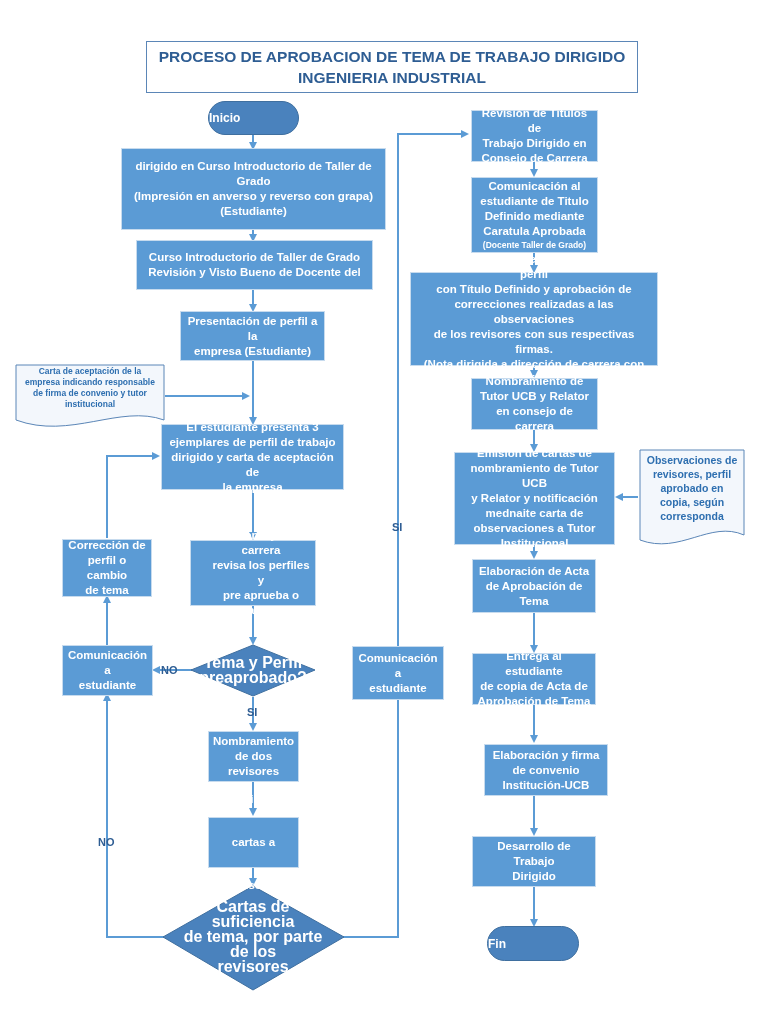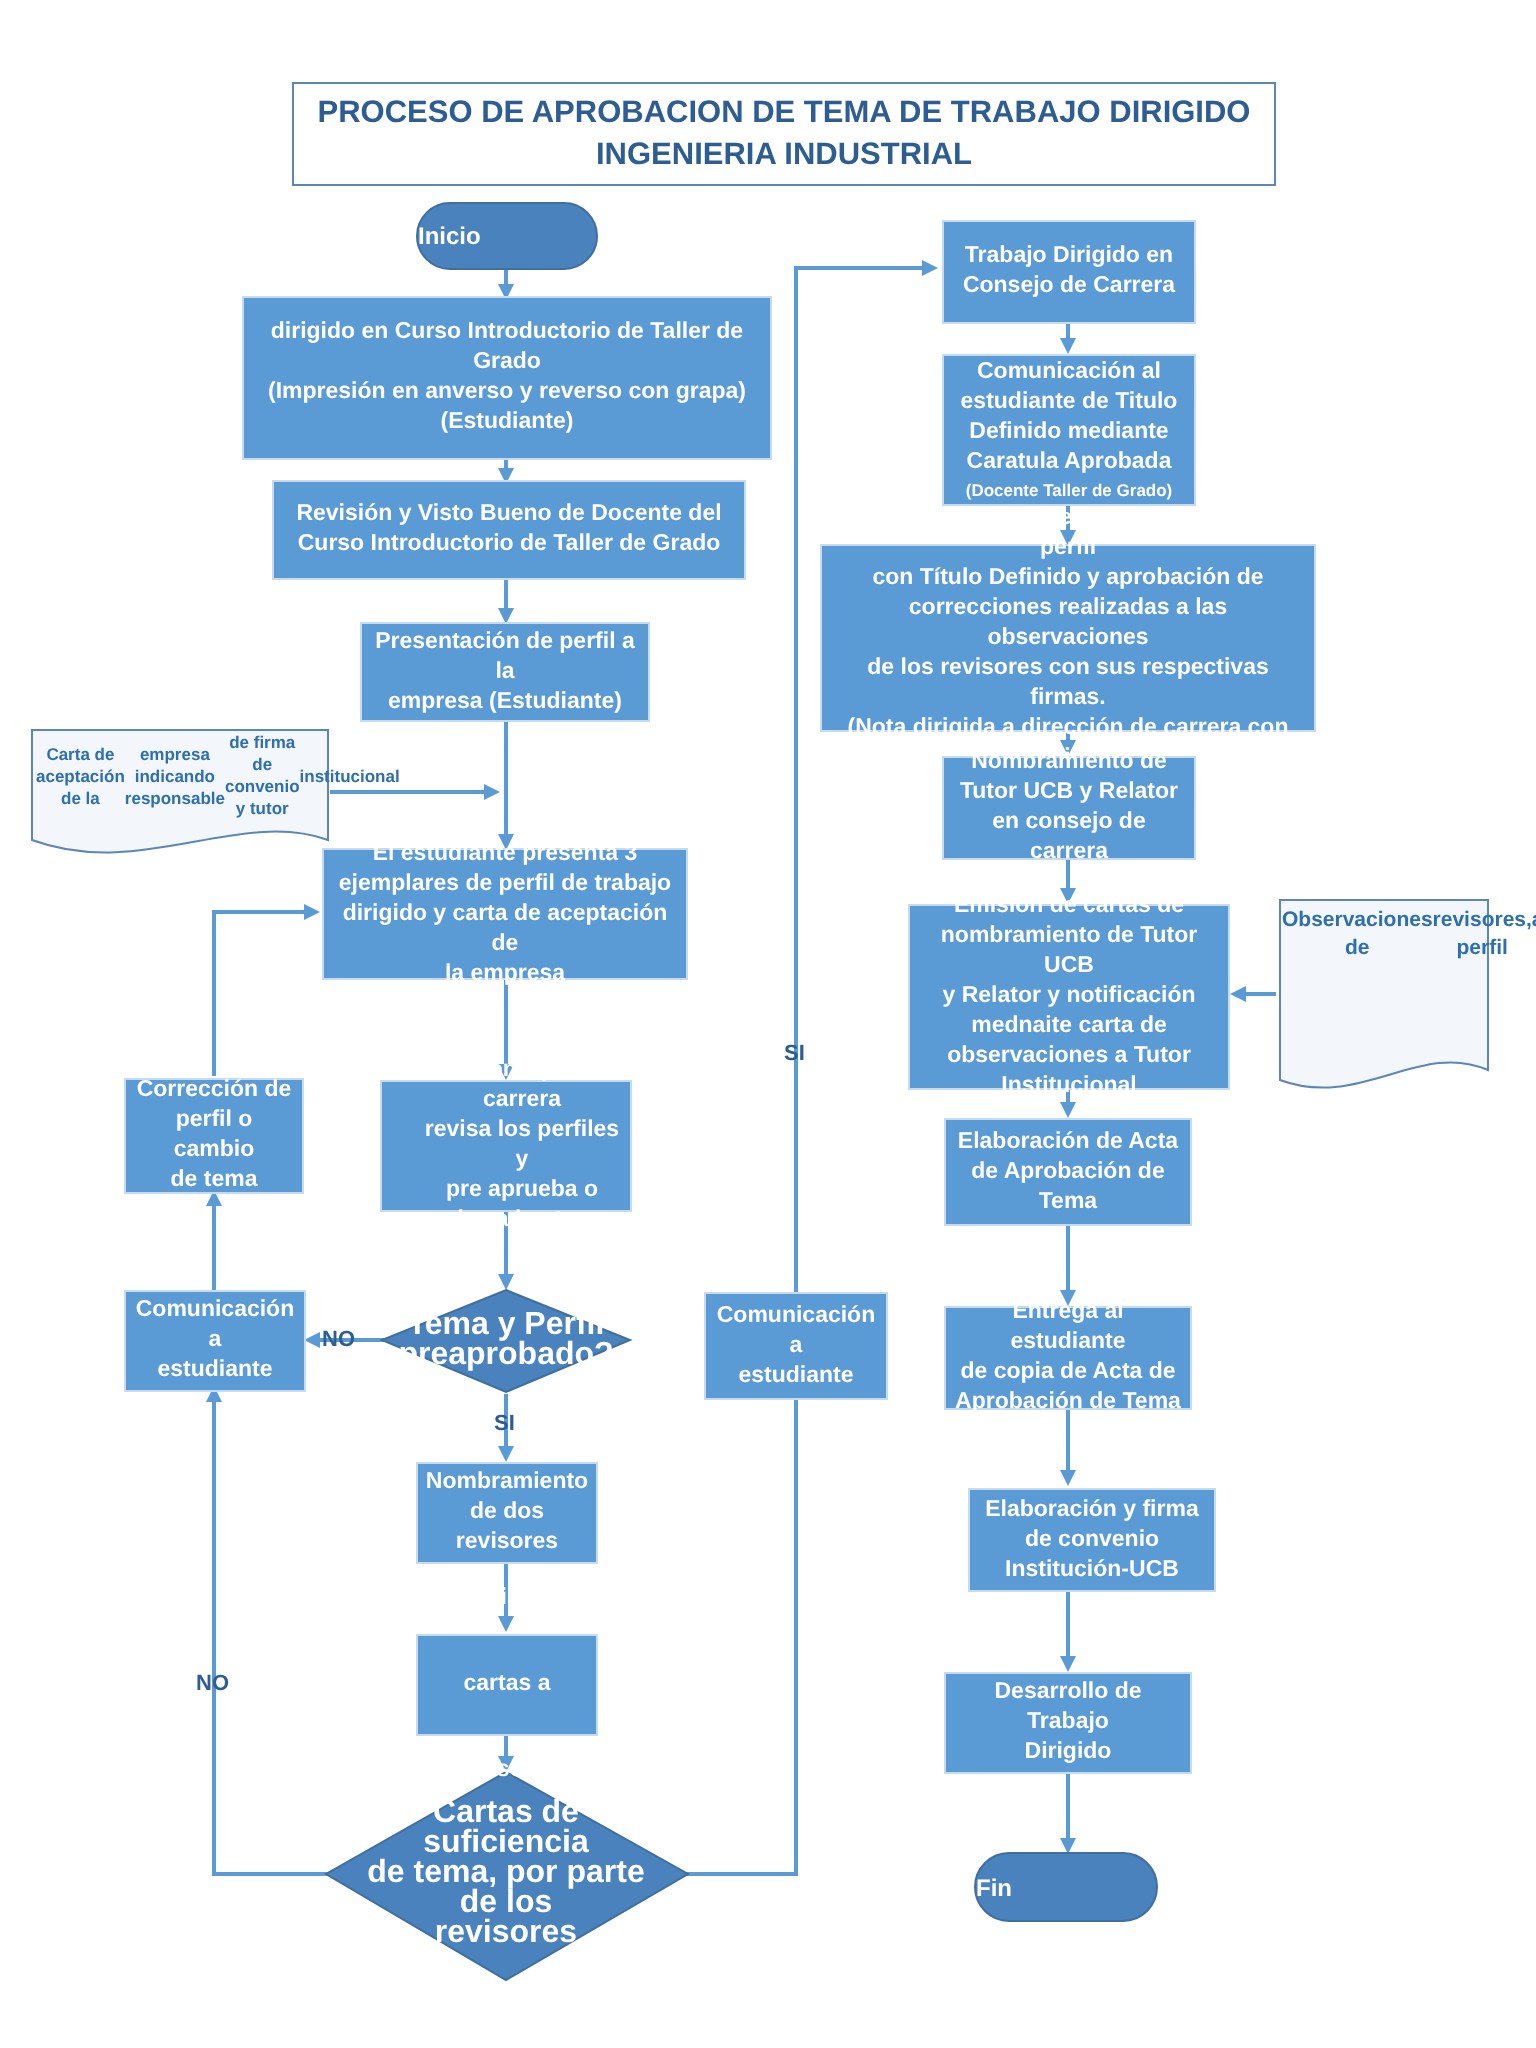--- a/index.html
+++ b/index.html
@@ -16,21 +16,21 @@
          justify-content: center; padding: 2px 4px; }
   .box .small { font-size: 8.5px; line-height: 12px; }
   .term { position: absolute; background: #4a82bd; color: #fff; font-weight: bold;
           font-size: 12px; border-radius: 20px; border: 1px solid #3f6f9f;
           display: flex; align-items: center; justify-content: flex-start; box-sizing: border-box; }
   .label { position: absolute; color: #2e5d93; font-weight: bold; font-size: 11px; }
   .dtext { position: absolute; color: #ffffff; font-weight: bold; font-size: 16px;
            line-height: 15px; text-align: center; display: flex; flex-direction: column;
            align-items: center; justify-content: center; }
   .doctext { position: absolute; color: #2e6fb0; font-weight: bold; text-align: center;
-             display: flex; align-items: center; justify-content: flex-start; }
+             display: flex; flex-direction: column; align-items: center; justify-content: flex-start; }
 </style>
 </head>
 <body>
 
 <svg class="lines" viewBox="0 0 768 1024">
   <defs>
     <marker id="arr" markerWidth="8" markerHeight="8" refX="6" refY="4" orient="auto" markerUnits="userSpaceOnUse">
       <path d="M0,0 L8,4 L0,8 z" fill="#5b9bd5"></path>
     </marker>
   </defs>
@@ -85,22 +85,22 @@
 </div>
 
 <div class="box" style="left:121px;top:148px;width:265px;height:82px;">
   <div>dirigido en Curso Introductorio de Taller de</div>
   <div>Grado</div>
   <div>(Impresión  en anverso y reverso con grapa)</div>
   <div>(Estudiante)</div>
 </div>
 
 <div class="box" style="left:136px;top:240px;width:237px;height:50px;">
+  <div>Curso Introductorio de Taller de Grado</div>
   <div>Revisión y Visto Bueno de Docente del</div>
-  <div>Curso Introductorio de Taller de Grado</div>
 </div>
 
 <div class="box" style="left:180px;top:311px;width:145px;height:50px;">
   <div>Presentación de perfil a la</div>
   <div>empresa (Estudiante)</div>
 </div>
 
 <div class="doctext" style="left:18px;top:366px;width:144px;font-size:8.5px;line-height:11px;">
   <div>Carta de aceptación de la</div>
   <div>empresa indicando responsable</div>
@@ -161,20 +161,21 @@
 
 <div class="label" style="left:98px;top:836px;">NO</div>
 <div class="label" style="left:392px;top:521px;">SI</div>
 
 <div class="box" style="left:352px;top:646px;width:92px;height:54px;">
   <div>Comunicación a</div>
   <div>estudiante</div>
 </div>
 
 <div class="box" style="left:471px;top:110px;width:127px;height:52px;">
+  <div>Revisión de Títulos de</div>
   <div>Trabajo Dirigido en</div>
   <div>Consejo de Carrera</div>
 </div>
 
 <div class="box" style="left:471px;top:177px;width:127px;height:76px;">
   <div>Comunicación al</div>
   <div>estudiante de Titulo</div>
   <div>Definido mediante</div>
   <div>Caratula Aprobada</div>
   <div class="small">(Docente Taller de Grado)</div>

